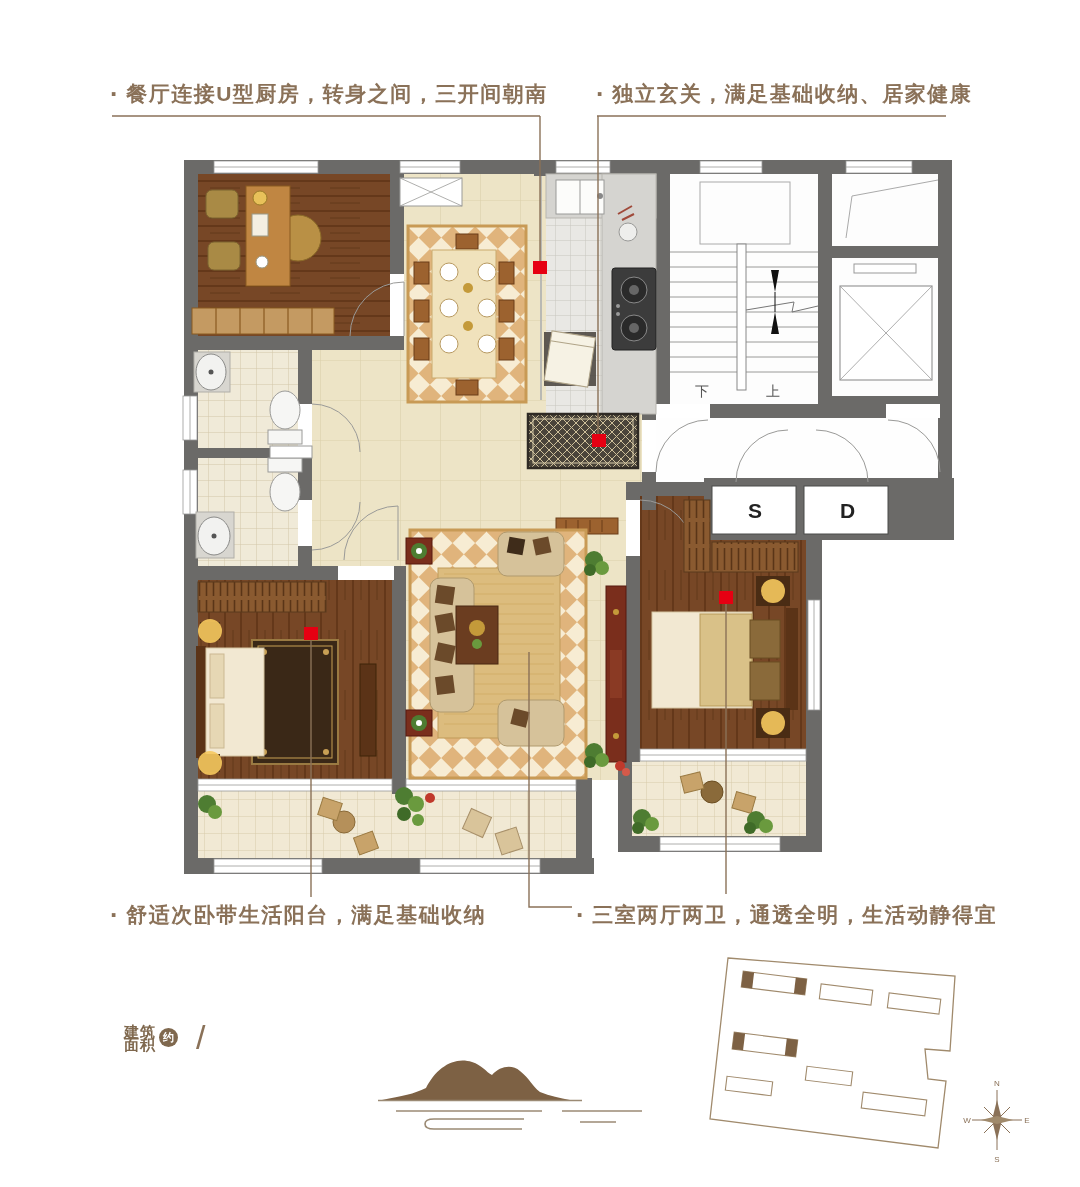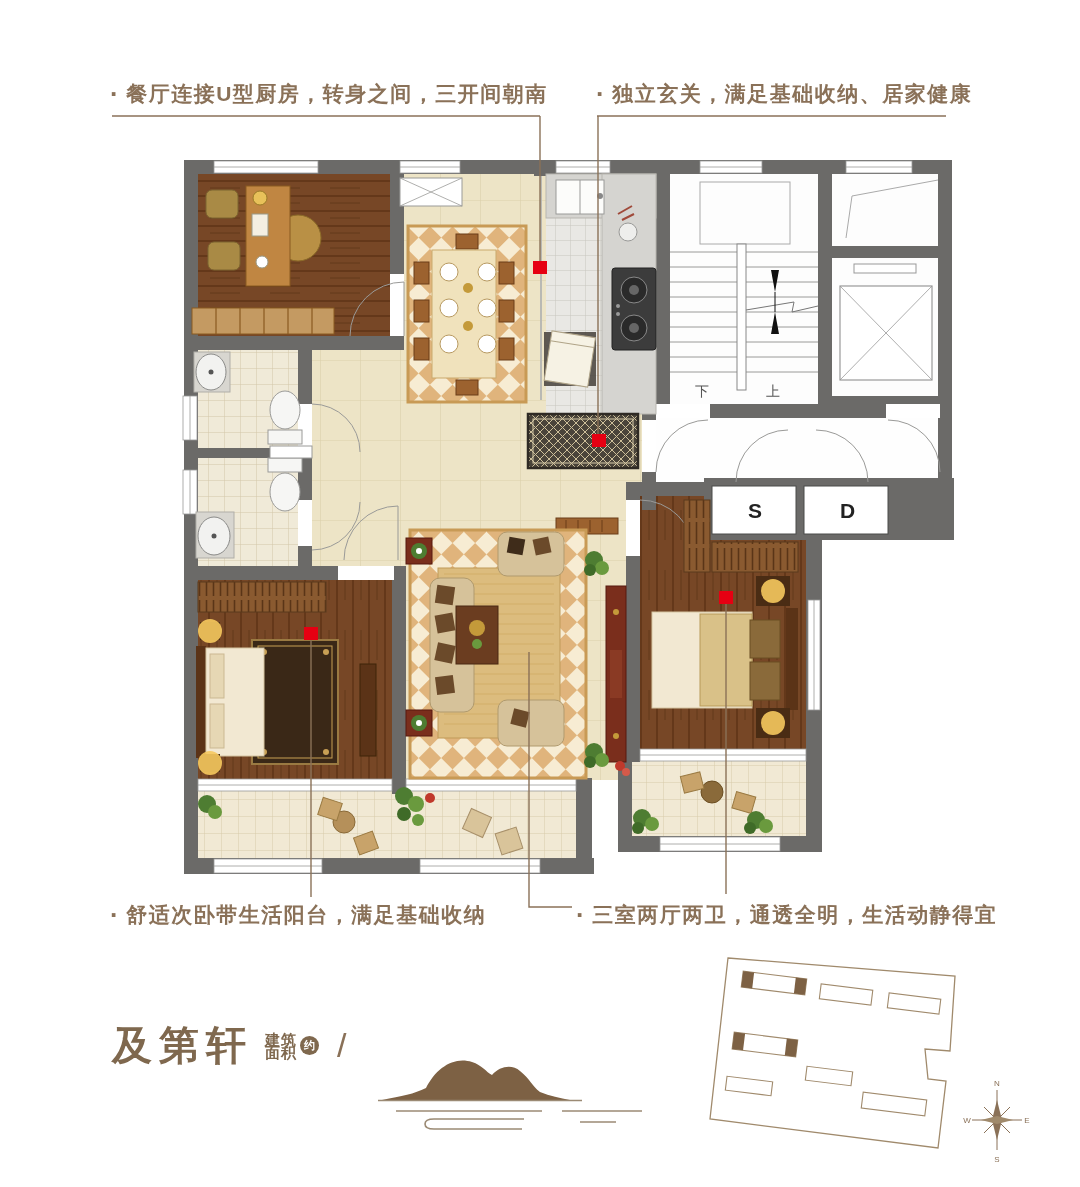--- a/index.html
+++ b/index.html
@@ -458,21 +458,20 @@
 <div class="anno" style="left:110px;top:901px;">
   <span class="bullet">·</span>
   <span>舒适次卧带生活阳台，满足基础收纳</span>
 </div>
 <div class="anno" style="left:576px;top:901px;">
   <span class="bullet">·</span>
   <span>三室两厅两卫，通透全明，生活动静得宜</span>
 </div>
 
 <div class="title-row">
-  <span class="t-name">及第轩</span>
   <span class="t-minis">
     <span>建筑</span>
     <span>面积</span>
   </span>
   <span class="t-badge">约</span>
   <span class="t-slash">/</span>
 </div>
 
 <svg class="deco" style="left:372px;top:1048px;" width="290" height="100" viewBox="0 0 290 100">
   <path d="M10 52 C30 48 42 46 54 40 C64 20 82 8 100 14 C110 17 114 24 120 27 C128 18 140 16 148 23 C158 31 160 38 168 44 C178 48 188 50 198 52 Z" fill="#7d6144"></path>

